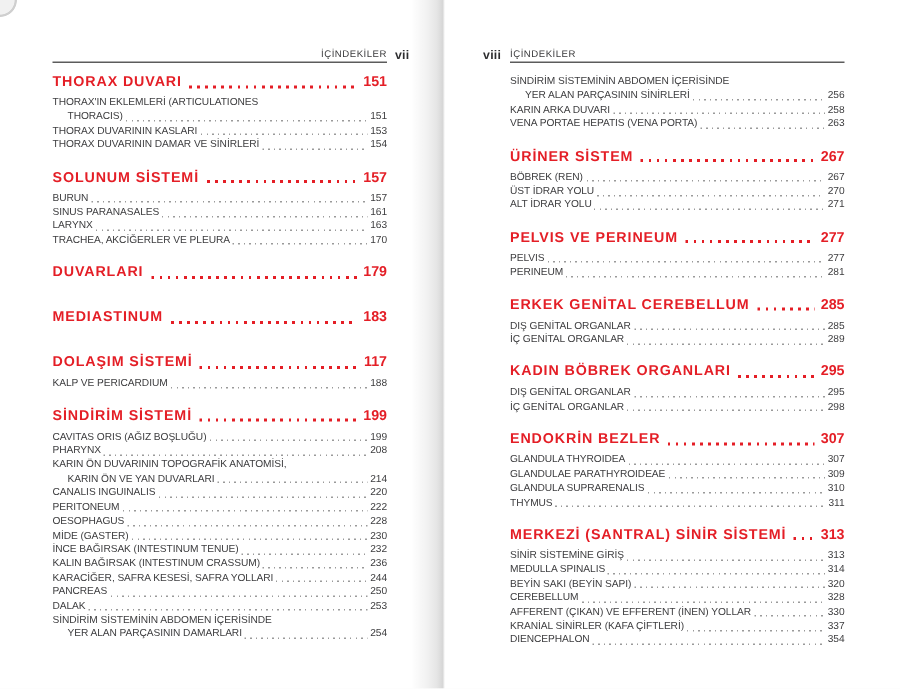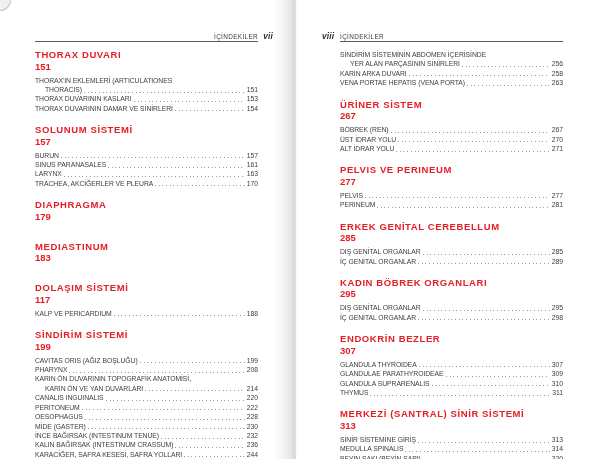--- a/index.html
+++ b/index.html
@@ -46,37 +46,37 @@
   
   .pagehead{
     position:relative;margin-top:30px;height:11px;
     font-size:6.4px;letter-spacing:0.35px;color:#3a3a3c;
   }
   .pagehead .headlabel{position:absolute;bottom:1px;}
   .page.left  .pagehead .headlabel{right:0;}
   .page.right .pagehead .headlabel{left:0;}
   .folio{
     position:absolute;bottom:0;
-    font-size:8.2px;font-weight:700;letter-spacing:0.2px;color:#2d2d2f;font-style:italic;
+    font-size:8.2px;font-weight:700;letter-spacing:0.2px;color:#2d2d2f;
   }
   .page.left  .folio{right:-15px;}
   .page.right .folio{left:-18px;}
   .rule{height:1px;background:#5c5c5c;}
 
   
   .toc{display:flex;flex-direction:column;}
   .section{margin-top:12px;}
   .section:first-child{margin-top:8px;}
   .section.no-entries{margin-bottom:4px;}
 
   .h-row{
     display:flex;align-items:baseline;
     color:var(--red);font-weight:700;
     font-size:9.5px;line-height:10px;letter-spacing:0.6px;
-    margin-bottom:4px;white-space:nowrap;flex-direction:column;
+    margin-bottom:4px;white-space:nowrap;
   }
   .h-leader{
     flex:1;align-self:flex-end;height:2px;margin:0 4px 1.5px 5px;
     background:repeating-linear-gradient(90deg,var(--red) 0 1.8px,transparent 1.8px 5.4px);
   }
   .h-page{letter-spacing:0;}
 
   .entry-line{
     display:flex;align-items:baseline;
     color:var(--body);font-size:6.8px;line-height:9.4px;
@@ -151,21 +151,21 @@
               <span class="e-page">163</span>
             </div>
             <div class="entry-line">
               <span class="e-label">TRACHEA, AKCİĞERLER VE PLEURA</span>
               <span class="e-leader"></span>
               <span class="e-page">170</span>
             </div>
           </div>
           <div class="section no-entries">
             <div class="h-row">
-              <span class="h-title">DIAPHRAGMA</span>
+              <span class="h-title">DUVARLARI</span>
               <span class="h-leader"></span>
               <span class="h-page">179</span>
             </div>
           </div>
           <div class="section no-entries">
             <div class="h-row">
               <span class="h-title">MEDIASTINUM</span>
               <span class="h-leader"></span>
               <span class="h-page">183</span>
             </div>

